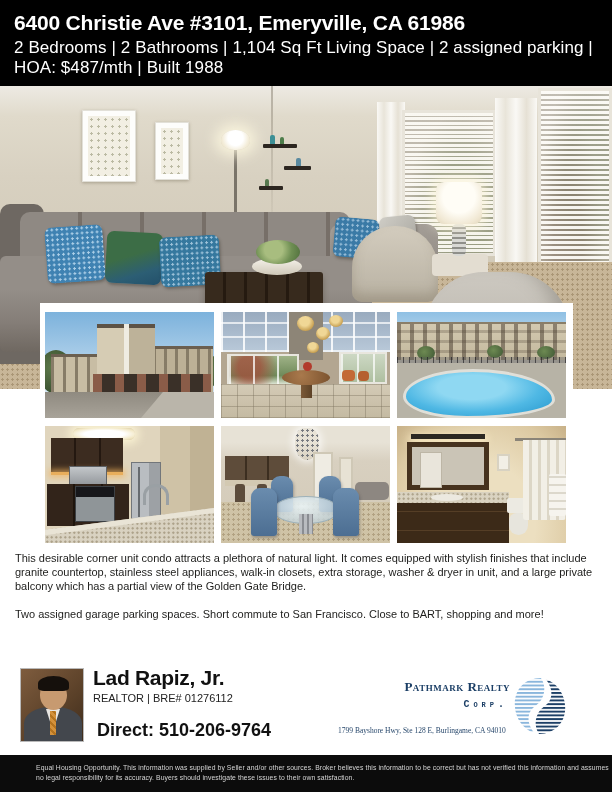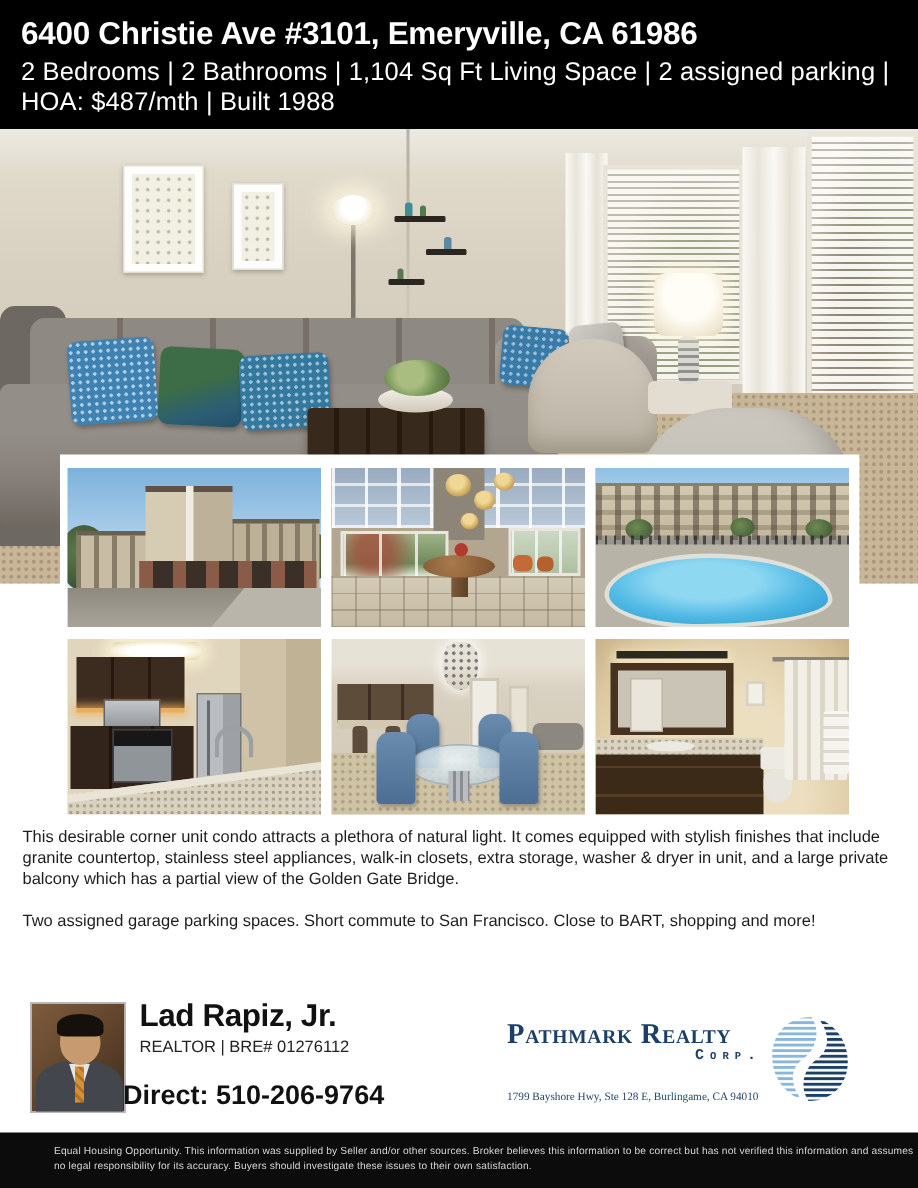--- a/index.html
+++ b/index.html
@@ -212,25 +212,25 @@
   .agent-photo{position:absolute;left:20px;top:668px;width:64px;height:74px;border:1px solid #b9b9b9;box-sizing:border-box;
     background:linear-gradient(135deg,#7e5c3e 0,#5a4028 60%,#3e2c1c);overflow:hidden;}
   .ag-suit{left:3px;top:38px;width:58px;height:36px;border-radius:45% 45% 0 0;background:#43474d;}
   .ag-shirt{left:25px;top:40px;width:14px;height:22px;background:#e8e6e2;clip-path:polygon(0 0,100% 0,50% 100%);}
   .ag-tie{left:29px;top:42px;width:6px;height:24px;background:repeating-linear-gradient(45deg,#d4913a 0 3px,#b5741f 3px 5px);}
   .ag-face{left:19px;top:11px;width:27px;height:30px;border-radius:48% 52% 50% 50%;background:#c79a70;}
   .ag-hair{left:17px;top:7px;width:31px;height:15px;border-radius:50% 50% 20% 20%;background:#15100c;}
   .agent-name{position:absolute;left:93px;top:666px;font-size:21px;font-weight:bold;color:#111;letter-spacing:-0.3px;}
   .agent-license{position:absolute;left:93px;top:692px;font-size:11px;color:#222;}
   .agent-email{position:absolute;left:93px;top:705px;font-size:11px;color:#222;}
-  .agent-phone{position:absolute;left:82px;top:720px;font-size:18px;font-weight:bold;color:#111;}
-
-  .brk-name{position:absolute;left:338px;top:679px;width:172px;text-align:left;
+  .agent-phone{position:absolute;left:97px;top:720px;font-size:18px;font-weight:bold;color:#111;}
+
+  .brk-name{position:absolute;left:338px;top:679px;width:172px;text-align:right;
     font-family:"Liberation Serif",serif;font-variant:small-caps;font-weight:bold;
-    font-size:19px;color:#1c3f66;letter-spacing:0.5px;}
+    font-size:13px;color:#1c3f66;letter-spacing:0.5px;}
   .brk-corp{position:absolute;left:338px;top:699px;width:170px;text-align:right;
     font-family:Liberation Mono, monospace;font-variant:small-caps;font-weight:bold;
     font-size:10px;color:#1c3f66;letter-spacing:4px;}
   .brk-addr{position:absolute;left:338px;top:726px;width:172px;text-align:left;
     font-family:"Liberation Serif",serif;font-size:7.5px;color:#27476b;}
   .brk-logo{position:absolute;left:512px;top:676px;width:56px;height:60px;}
 
   
   .legal{position:absolute;left:0;top:755px;width:612px;height:37px;background:#0c0c0c;box-sizing:border-box;padding:8px 0 0 36px;}
   .legal div{color:#d6d6d6;font-size:6.8px;line-height:9.6px;letter-spacing:0.1px;}

